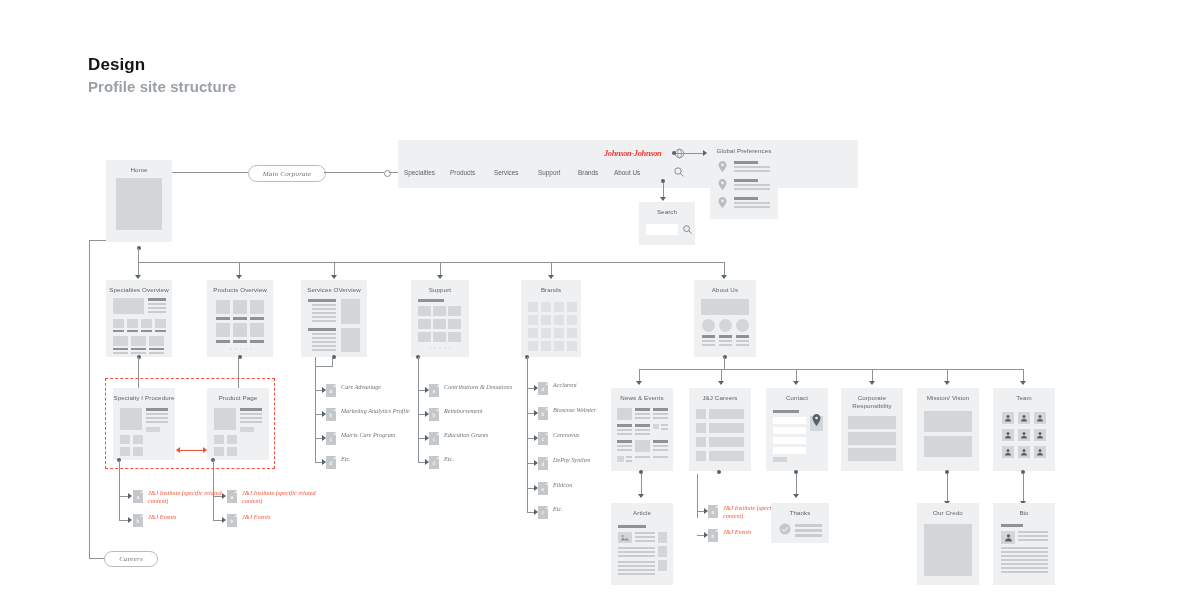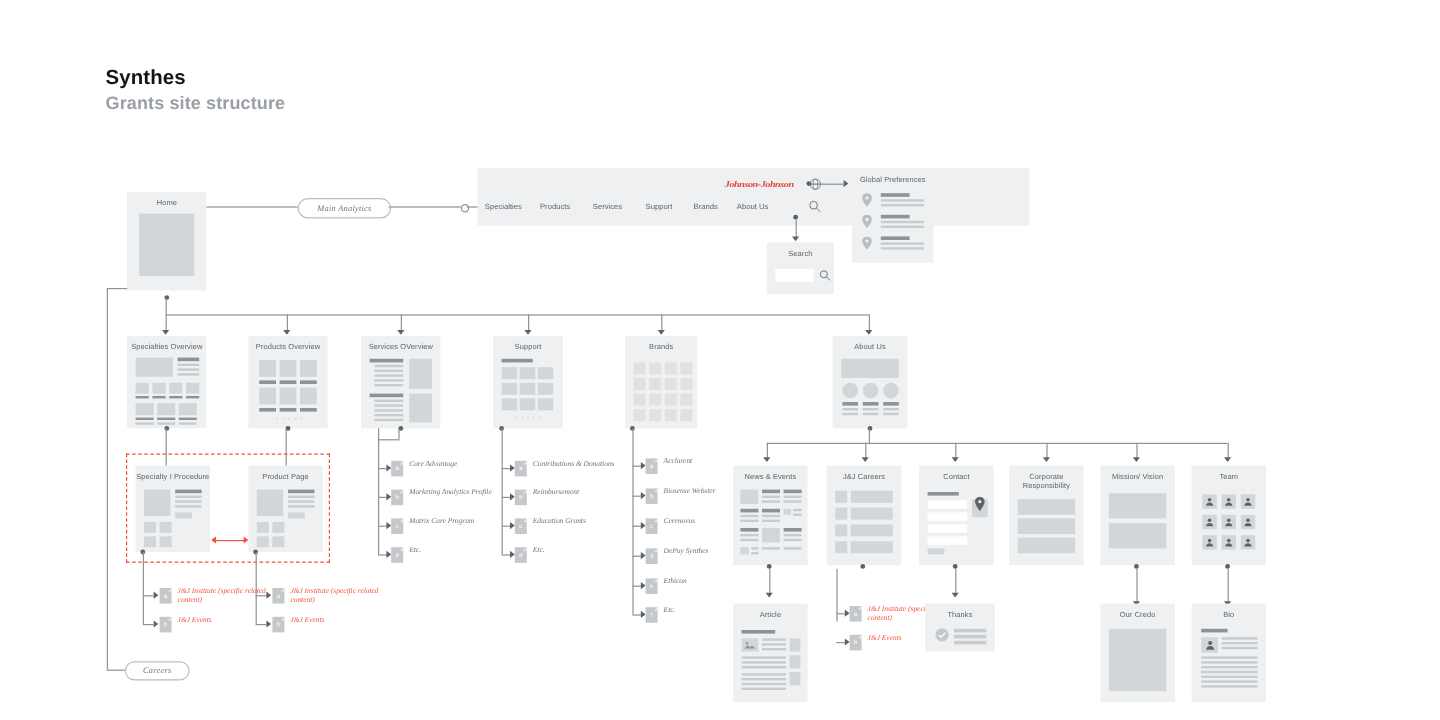--- a/index.html
+++ b/index.html
@@ -74,31 +74,31 @@
     font-size:8.5px;color:#e8403a;letter-spacing:-.4px;white-space:nowrap;
     transform:scaleY(.85);
   }
   svg{display:block;}
 </style>
 </head>
 <body>
 
 <div id="stage">
 
-  <div class="abs" id="hd-title">Synthes</div>
-  <div class="abs" id="hd-sub">Grants site structure</div>
+  <div class="abs" id="hd-title">Design</div>
+  <div class="abs" id="hd-sub">Profile site structure</div>
 
   <div class="node abs" style="left:106px;top:160px;width:66px;height:82px;">
     <div class="ttl">Home</div>
     <div class="blk" style="left:10px;top:18px;width:46px;height:52px;"></div>
   </div>
   <div class="dot" style="left:137px;top:246px;"></div>
 
   <div class="ln lnh" style="left:172px;top:172px;width:76px;"></div>
-  <div class="pill" style="left:248px;top:165px;width:76px;height:15px;">Main Analytics</div>
+  <div class="pill" style="left:248px;top:165px;width:76px;height:15px;">Main Corporate</div>
   <div class="ln lnh" style="left:324px;top:172px;width:60px;"></div>
   <div class="ring" style="left:384px;top:170px;"></div>
   <div class="ln lnh" style="left:389px;top:172px;width:9px;"></div>
 
   <div class="abs" id="topnav">
     <div id="jjlogo">Johnson-Johnson</div>
 
     <span class="navitem" style="left:6px;">Specialties</span>
     <span class="navitem" style="left:52px;">Products</span>
     <span class="navitem" style="left:96px;">Services</span>

